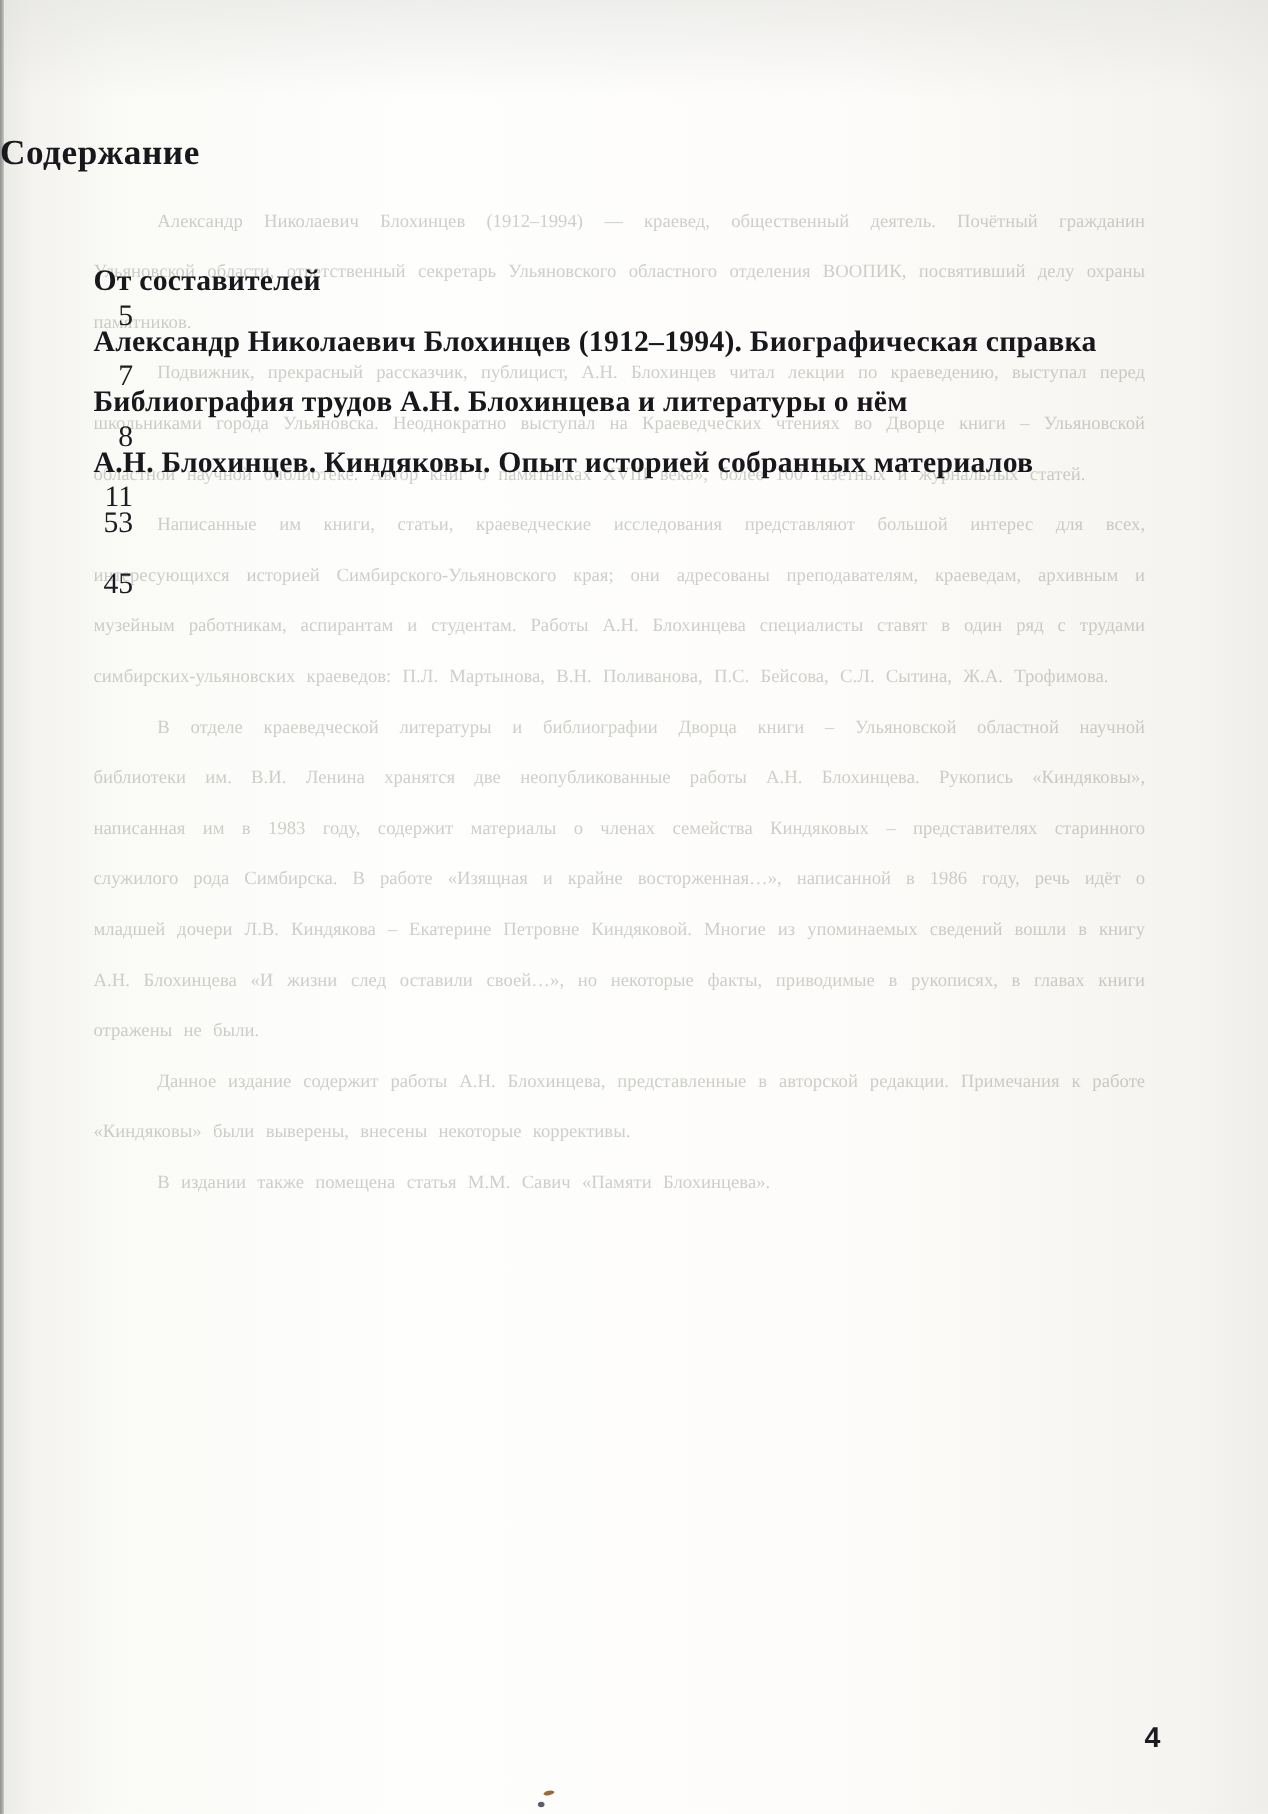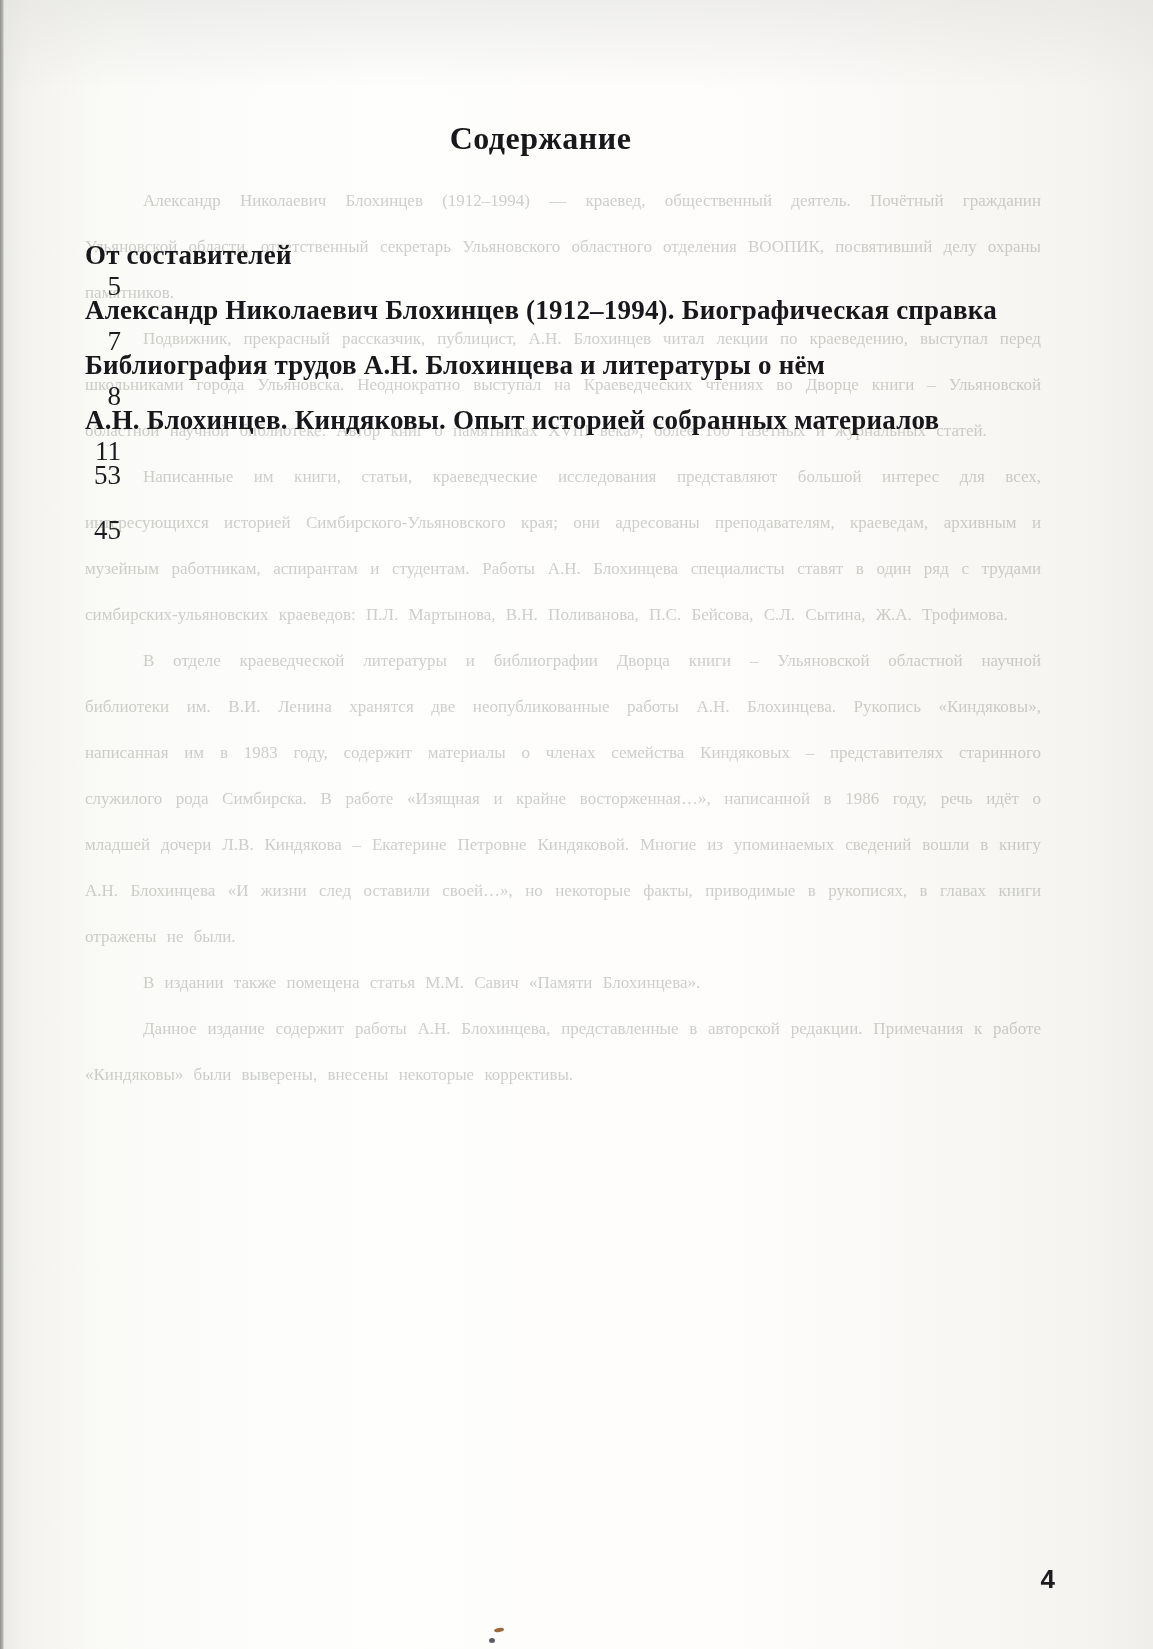--- a/index.html
+++ b/index.html
@@ -39,21 +39,21 @@
   .bleed p {
     margin: 0;
     text-indent: 58px;
   }
   
   .title {
     position: absolute;
     top: 120px;
     left: 0;
     right: 72px;
-    text-align: center;
+    text-align: left;
     font-size: 32px;
     font-weight: bold;
     color: #17171c;
     letter-spacing: 0.5px;
   }
   
   .toc {
     position: absolute;
     top: 240px;
     left: 85px;
@@ -121,23 +121,23 @@
   <div class="bleed">
 
       <p>Александр Николаевич Блохинцев (1912–1994) — краевед, общественный деятель. Почётный гражданин Ульяновской области, ответственный секретарь Ульяновского областного отделения ВООПИК, посвятивший делу охраны памятников.</p>
 
       <p>Подвижник, прекрасный рассказчик, публицист, А.Н. Блохинцев читал лекции по краеведению, выступал перед школьниками города Ульяновска. Неоднократно выступал на Краеведческих чтениях во Дворце книги – Ульяновской областной научной библиотеке. Автор книг о памятниках XVIII века», более 100 газетных и журнальных статей.</p>
 
       <p>Написанные им книги, статьи, краеведческие исследования представляют большой интерес для всех, интересующихся историей Симбирского-Ульяновского края; они адресованы преподавателям, краеведам, архивным и музейным работникам, аспирантам и студентам. Работы А.Н. Блохинцева специалисты ставят в один ряд с трудами симбирских-ульяновских краеведов: П.Л. Мартынова, В.Н. Поливанова, П.С. Бейсова, С.Л. Сытина, Ж.А. Трофимова.</p>
 
       <p>В отделе краеведческой литературы и библиографии Дворца книги – Ульяновской областной научной библиотеки им. В.И. Ленина хранятся две неопубликованные работы А.Н. Блохинцева. Рукопись «Киндяковы», написанная им в 1983 году, содержит материалы о членах семейства Киндяковых – представителях старинного служилого рода Симбирска. В работе «Изящная и крайне восторженная…», написанной в 1986 году, речь идёт о младшей дочери Л.В. Киндякова – Екатерине Петровне Киндяковой. Многие из упоминаемых сведений вошли в книгу А.Н. Блохинцева «И жизни след оставили своей…», но некоторые факты, приводимые в рукописях, в главах книги отражены не были.</p>
 
+      <p>Данное издание содержит работы А.Н. Блохинцева, представленные в авторской редакции. Примечания к работе «Киндяковы» были выверены, внесены некоторые коррективы.</p>
+
       <p>В издании также помещена статья М.М. Савич «Памяти Блохинцева».</p>
-
-      <p>Данное издание содержит работы А.Н. Блохинцева, представленные в авторской редакции. Примечания к работе «Киндяковы» были выверены, внесены некоторые коррективы.</p>
     </div>
 
   <div class="title">Содержание</div>
 
   <div class="toc">
 
       <div class="toc-row">
         <span class="toc-title">От составителей</span>
         <span class="toc-dots"></span>
         <span class="toc-page">5</span>

